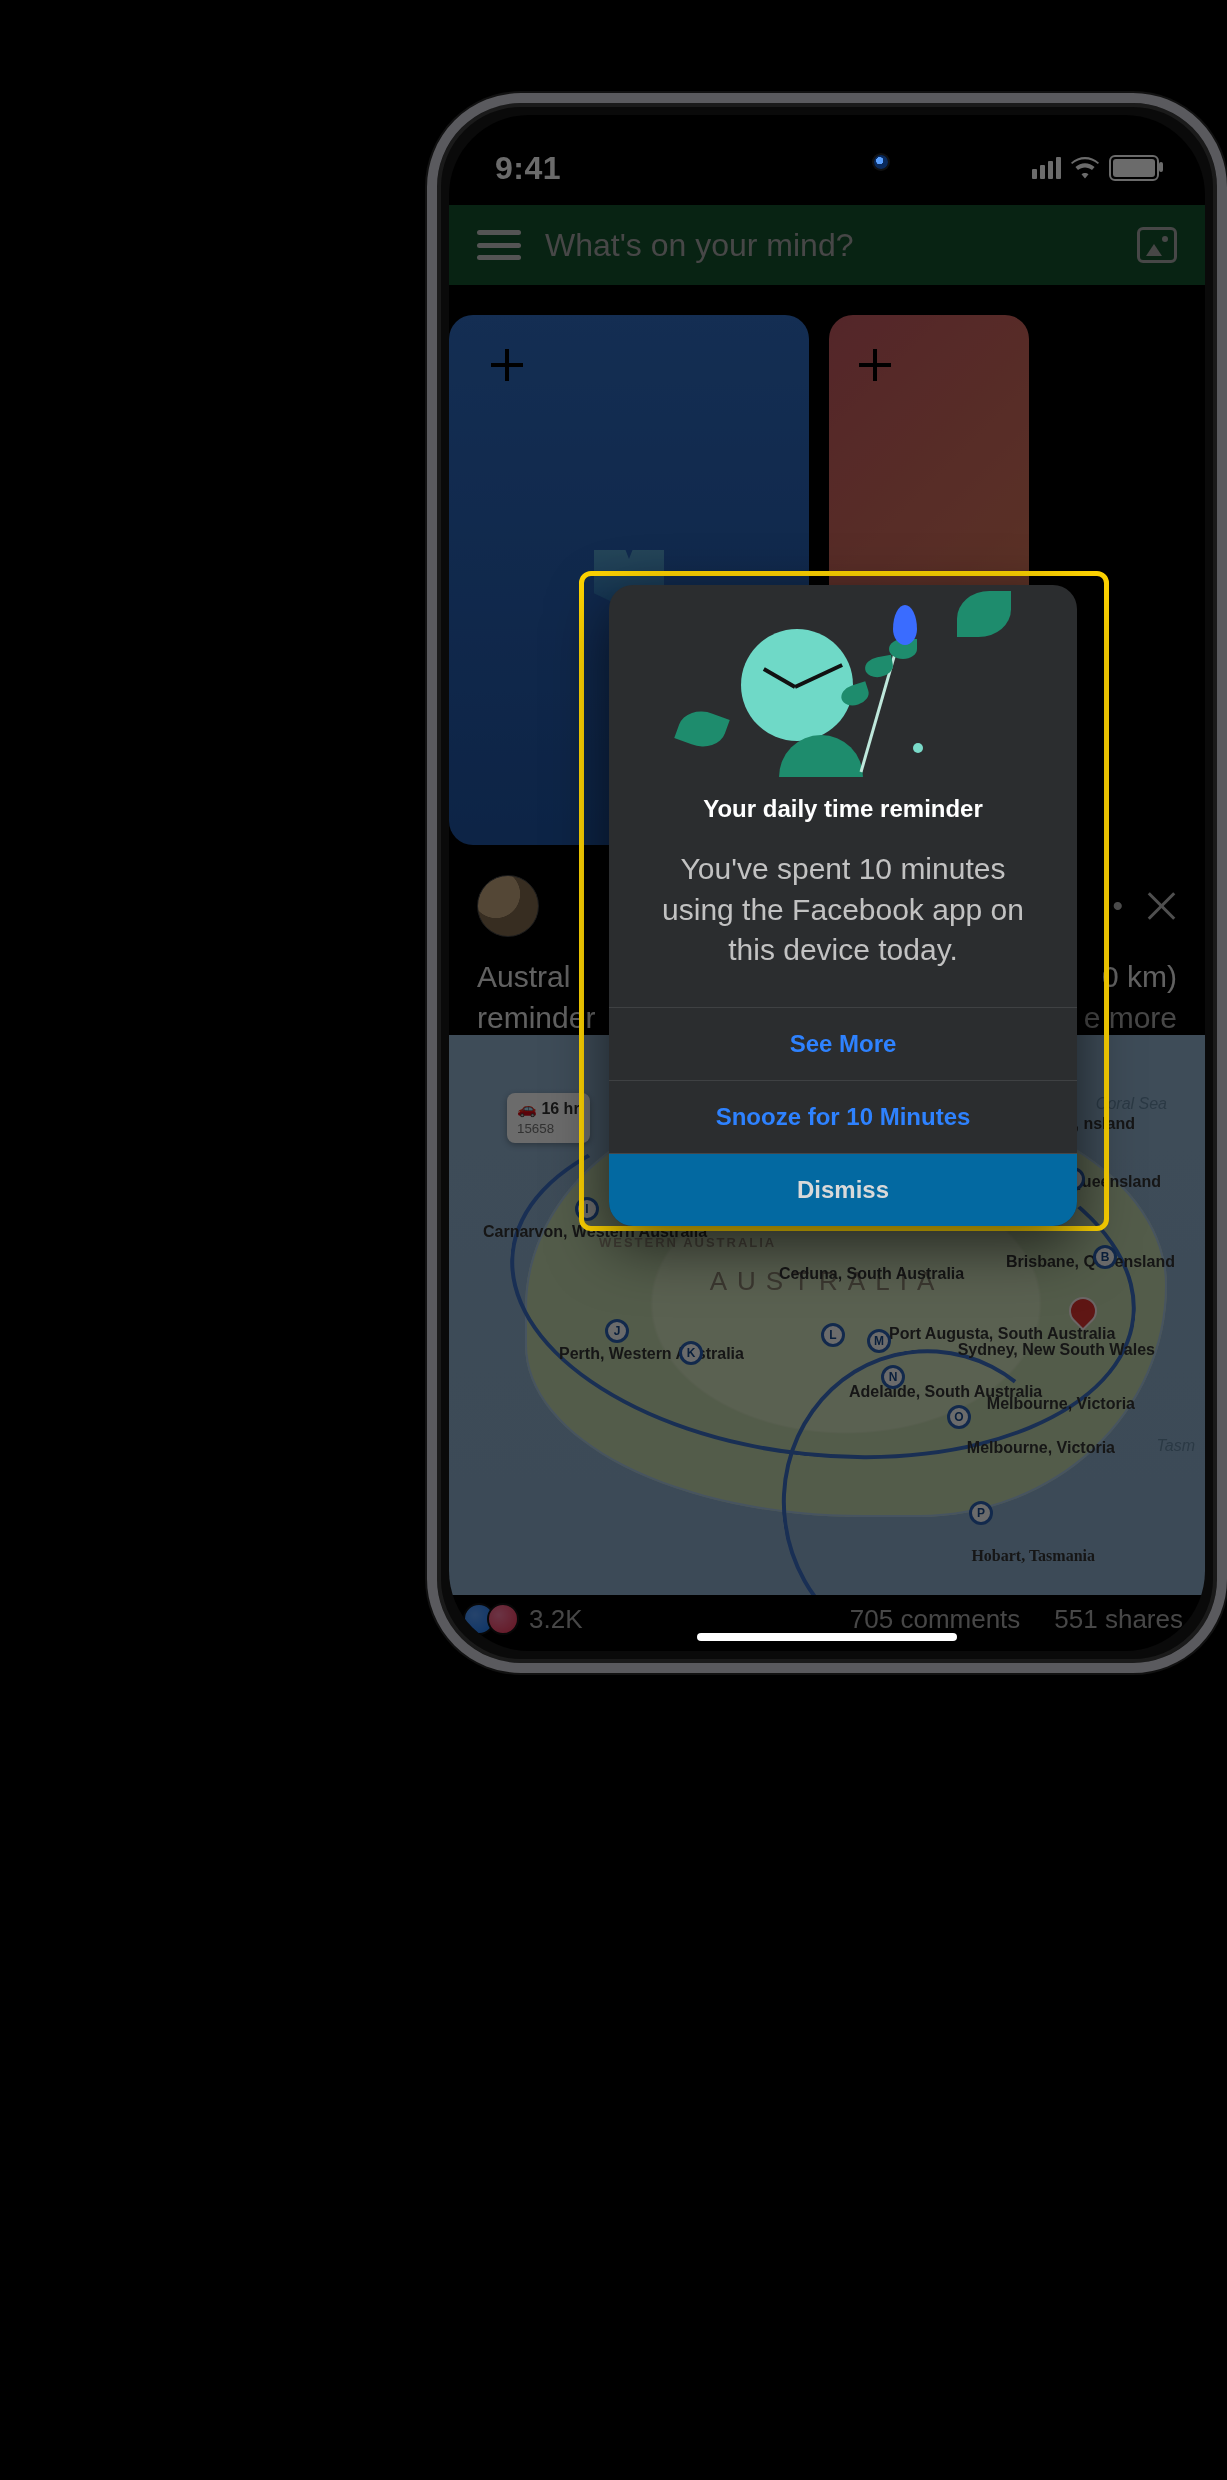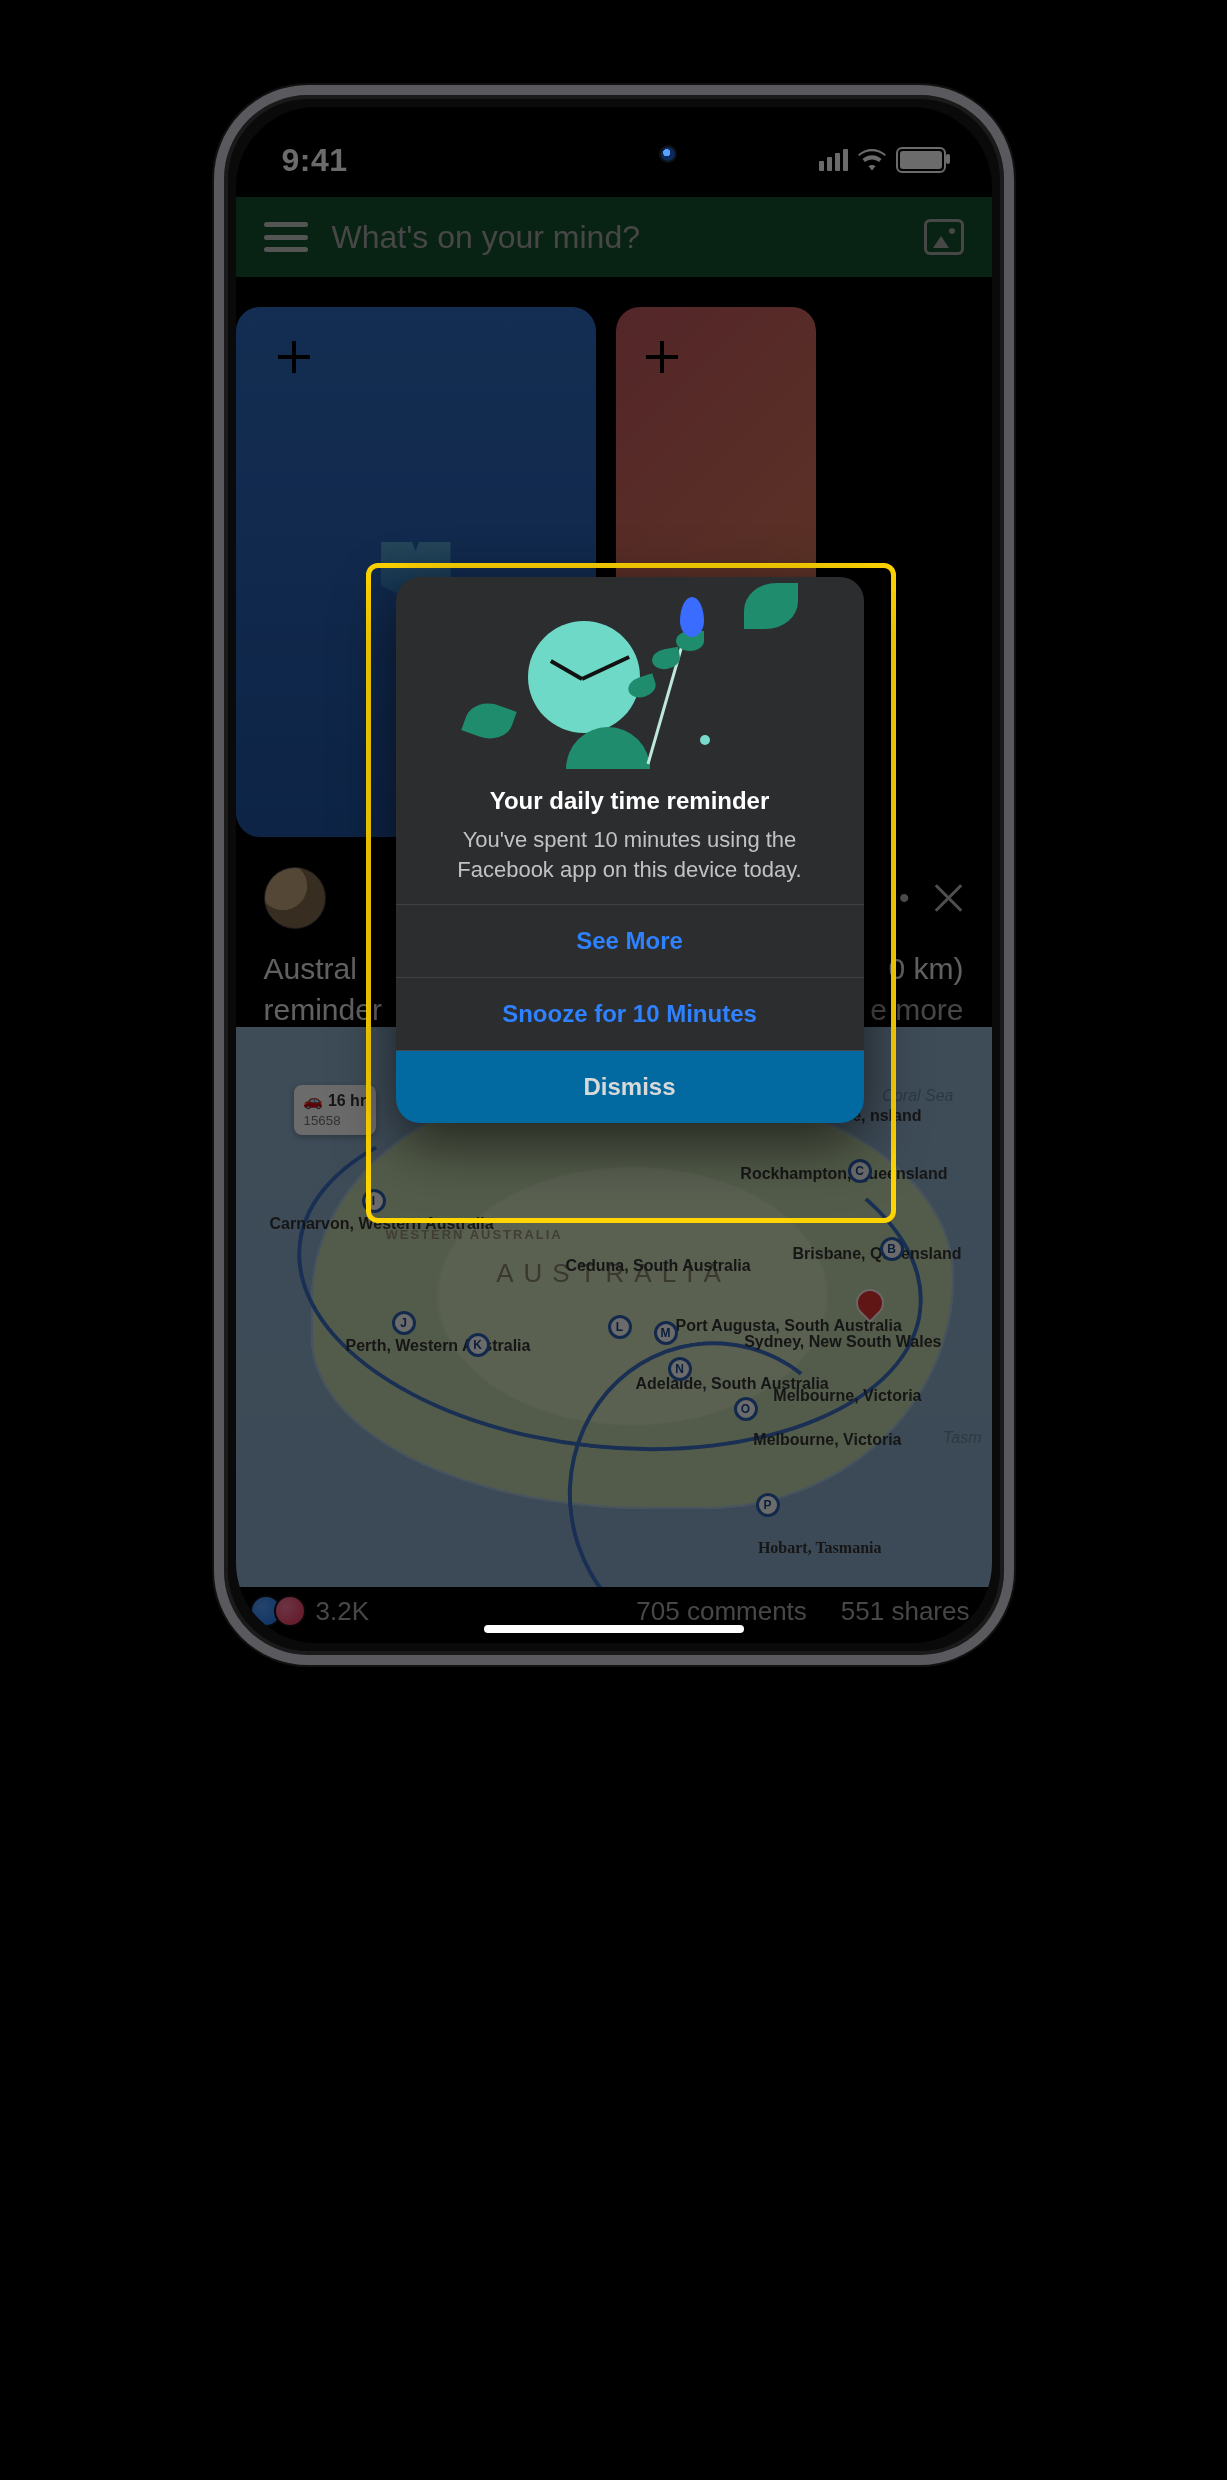--- a/index.html
+++ b/index.html
@@ -6,22 +6,22 @@
     --phone-w: 780px;
     --phone-h: 1560px;
   }
   html,body{
     margin:0; padding:0;
     background:#000; width:1227px; height:2480px;
     font-family: -apple-system, "SF Pro Text", "Helvetica Neue", Arial, sans-serif;
     color:#e8e8e8;
   }
   .stage{
-    position:absolute; left:0; top:4px; width:1227px; height:1742px;
-    display:flex; align-items:center; justify-content:center;
+    position:absolute; left:0; top:12px; width:1227px; height:1742px;
+    display:flex; align-items:center; justify-content:flex-end;
   }
   .phone{
     position:relative; width:var(--phone-w); height:var(--phone-h);
     background:#0a0a0a;
     border-radius:94px;
     border:10px solid #5a5a5e;
     box-shadow: inset 0 0 0 4px #1a1a1a, 0 0 0 2px #111;
     overflow:hidden;
   }
   .screen{
@@ -201,21 +201,21 @@
   .illus .leaf2{ position:absolute; left:70px; top:126px; width:46px; height:36px; background:#1e8c6d; border-radius:60% 0 60% 0 / 60% 0 60% 0; transform:rotate(20deg);}
   .illus .stem{ position:absolute; left:272px; top:34px; width:3px; height:156px; background:#bfe8dc; transform:rotate(16deg);}
   .illus .flower{ position:absolute; left:284px; top:20px; width:24px; height:40px; background:#3a6cff; border-radius:50% 50% 50% 50% / 60% 60% 40% 40%;}
   .illus .bud{ position:absolute; width:28px;height:20px;background:#1e8c6d;border-radius:50% 0 50% 50%;}
   .b1{ left:232px; top:100px; transform:rotate(-18deg);}
   .b2{ left:256px; top:72px; transform:rotate(-10deg);}
   .b3{ left:280px; top:54px; transform:rotate(0deg);}
   .illus .dot{ position:absolute; left:304px; top:158px; width:10px;height:10px;border-radius:50%;background:#7adac9;}
 
   .modal h2{ margin:0; padding:0 24px 10px; text-align:center; font-size:24px; font-weight:700; color:#fff;}
-  .modal p{ margin:0; padding:0 26px 20px; text-align:center; font-size:22px; color:#c2c2c2; line-height:1.35;}
+  .modal p{ margin:16px; padding:0 26px 20px; text-align:center; font-size:30px; color:#c2c2c2; line-height:1.35;}
   .modal .row{
     border-top:1px solid #3f4143; text-align:center; padding:22px 0; font-size:24px; font-weight:600;
   }
   .modal .blue{ color:#2e82ff; }
   .modal .row.dismiss{ background:#0369a1; border-top:1px solid #45474a; color:#d9d9d9;}
 
 </style>
 </head>
 <body>
 

